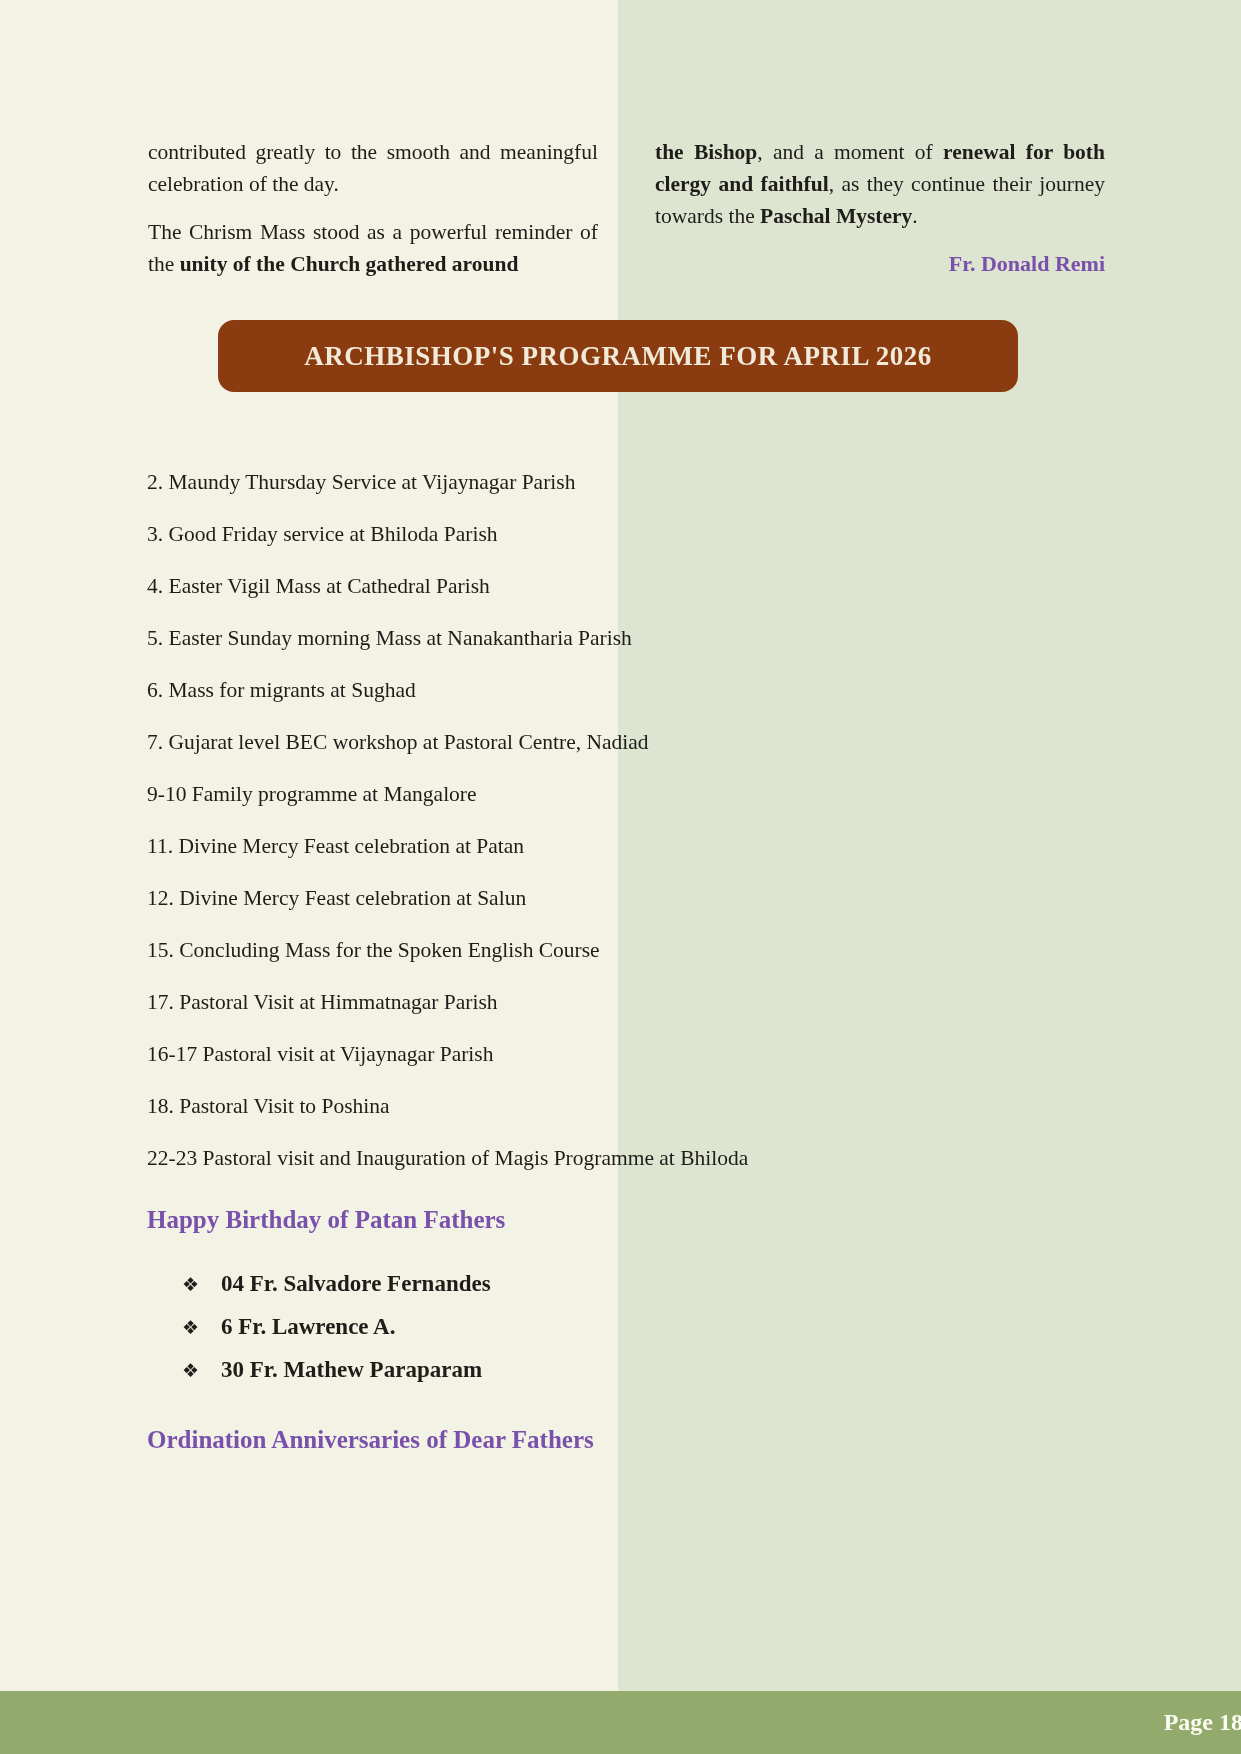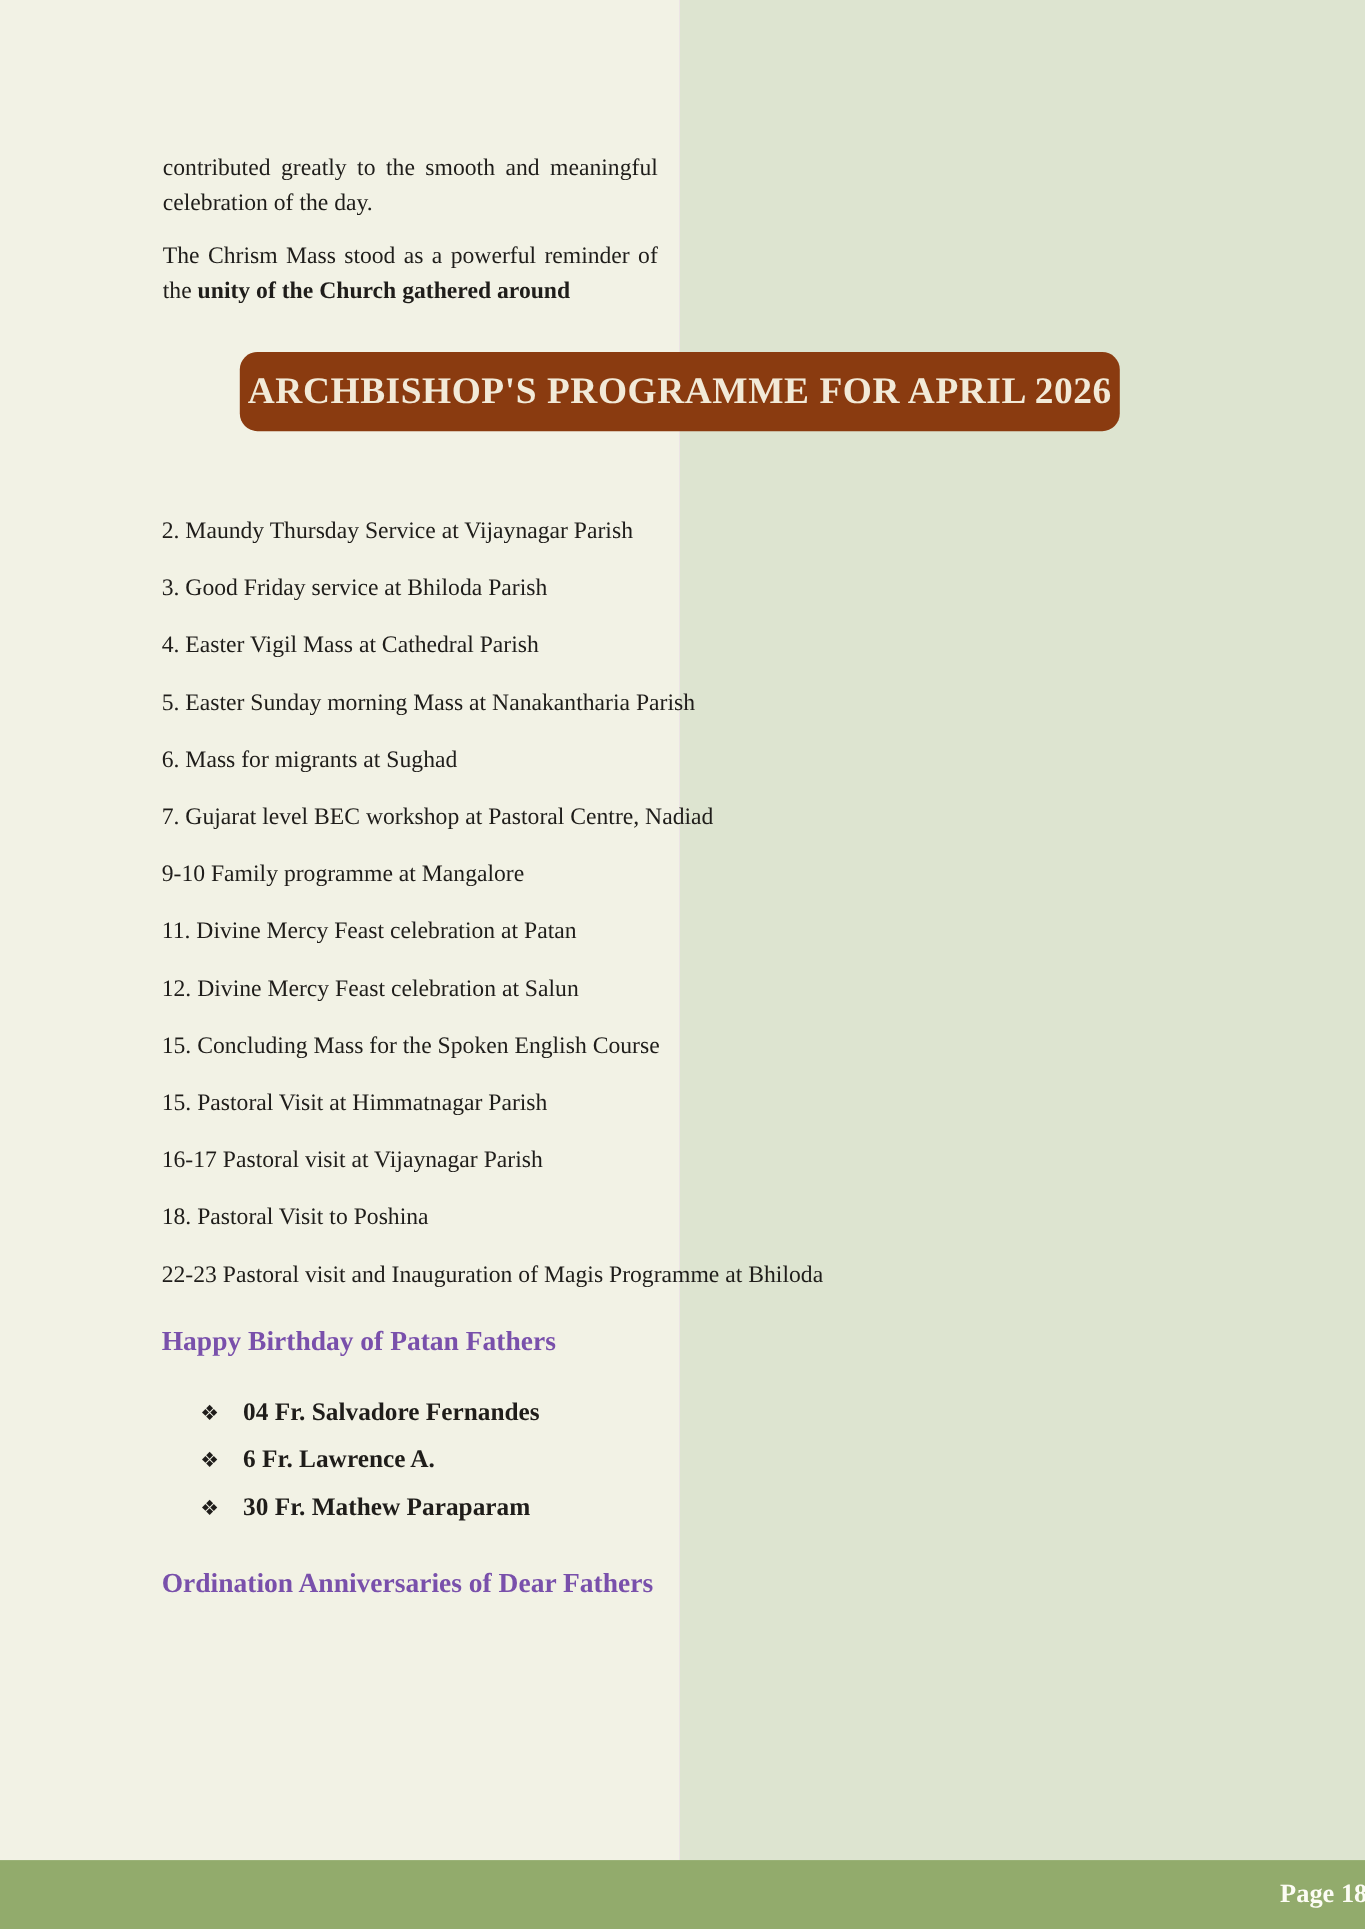--- a/index.html
+++ b/index.html
@@ -11,21 +11,21 @@
   
   .intro-row{position:absolute; top:136px; left:148px; width:957px; display:flex; gap:57px;}
   .intro-col{width:450px; font-size:21.5px; line-height:32px; text-align:justify;}
   .intro-col p{margin:0 0 16px 0;}
   .b{font-weight:bold;}
   .signature{text-align:right; font-weight:bold; color:#7950ab; font-size:22px; margin-top:6px;}
 
   
   .banner{position:absolute; top:320px; left:218px; width:800px; height:72px; background:#8a3b10;
           border-radius:16px; display:flex; align-items:center; justify-content:center;}
-  .banner-title{color:#f2ead8; font-weight:bold; font-size:34px; letter-spacing:0.5px;}
+  .banner-title{color:#f2ead8; font-weight:bold; font-size:27px; letter-spacing:0.5px;}
 
   
   .programme{position:absolute; top:456px; left:147px; width:980px;}
   .prog-item{height:52px; line-height:52px; font-size:21.5px; white-space:nowrap;}
 
   
   .section-heading{position:absolute; left:147px; font-size:25px; font-weight:bold; color:#7950ab;}
   .heading-birthday{top:1206px;}
   .heading-ordination{top:1426px;}
 
@@ -46,38 +46,42 @@
 
 <div class="page">
   <div class="bg-left"></div>
   <div class="bg-right"></div>
 
   <div class="intro-row">
     <div class="intro-col">
       <p><span>contributed greatly to the smooth and meaningful celebration of the day.</span></p>
       <p><span>The Chrism Mass stood as a powerful reminder of the </span><span class="b">unity of the Church gathered around</span></p>
     </div>
+    <div class="intro-col">
+      <p><span class="b">the Bishop</span><span>, and a moment of </span><span class="b">renewal for both clergy and faithful</span><span>, as they continue their journey towards the </span><span class="b">Paschal Mystery</span><span>.</span></p>
+      <div class="signature">Fr. Donald Remi</div>
+    </div>
   </div>
 
   <div class="banner">
     <span class="banner-title">ARCHBISHOP'S PROGRAMME FOR APRIL 2026</span>
   </div>
 
   <div class="programme">
       <div class="prog-item">2. Maundy Thursday Service at Vijaynagar Parish</div>
       <div class="prog-item">3. Good Friday service at Bhiloda Parish</div>
       <div class="prog-item">4. Easter Vigil Mass at Cathedral Parish</div>
       <div class="prog-item">5. Easter Sunday morning Mass at Nanakantharia Parish</div>
       <div class="prog-item">6. Mass for migrants at Sughad</div>
       <div class="prog-item">7. Gujarat level BEC workshop at Pastoral Centre, Nadiad</div>
       <div class="prog-item">9-10 Family programme at Mangalore</div>
       <div class="prog-item">11. Divine Mercy Feast celebration at Patan</div>
       <div class="prog-item">12. Divine Mercy Feast celebration at Salun</div>
       <div class="prog-item">15. Concluding Mass for the Spoken English Course</div>
-      <div class="prog-item">15. Pastoral Visit at Himmatnagar Parish</div>
+      <div class="prog-item">17. Pastoral Visit at Himmatnagar Parish</div>
       <div class="prog-item">16-17 Pastoral visit at Vijaynagar Parish</div>
       <div class="prog-item">18. Pastoral Visit to Poshina</div>
       <div class="prog-item">22-23 Pastoral visit and Inauguration of Magis Programme at Bhiloda</div>
     </div>
 
   <div class="section-heading heading-birthday">Happy Birthday of Patan Fathers</div>
 
   <div class="bullet-list list-birthday">
       <div class="bullet-item"><span class="bullet">❖</span><span>04 Fr. Salvadore Fernandes</span></div>
       <div class="bullet-item"><span class="bullet">❖</span><span>6 Fr. Lawrence A.</span></div>

